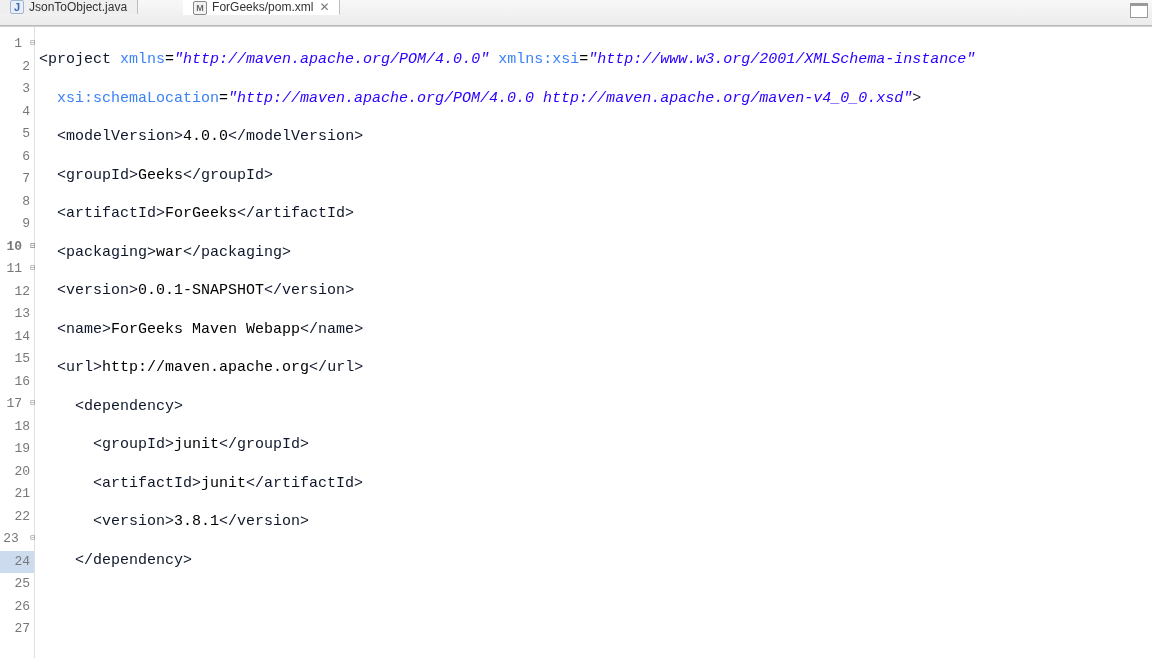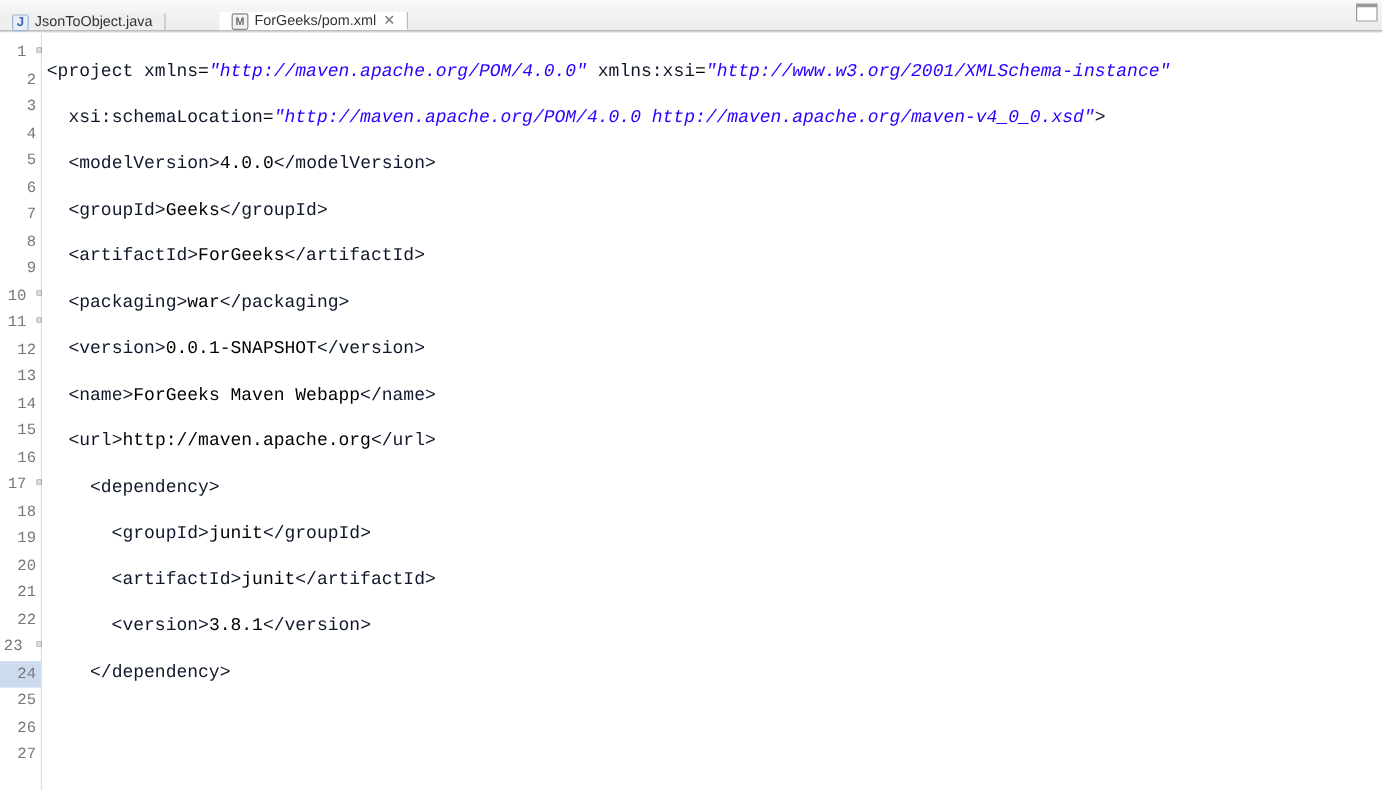--- a/index.html
+++ b/index.html
@@ -8,21 +8,21 @@
     font-family: "Consolas", "Courier New", monospace;
     font-size: 14px;
     background: #fff;
     overflow: hidden;
   }
   .tabs {
     display: flex;
     background: linear-gradient(#f8f8f8, #ececec);
     border-bottom: 1px solid #bcbcbc;
     height: 25px;
-    align-items: flex-end;
+    align-items: flex-start;
     position: relative;
   }
   .tab {
     display: flex;
     align-items: center;
     padding: 0 10px;
     border-right: 1px solid #bcbcbc;
     font-family: "Segoe UI", Tahoma, sans-serif;
     font-size: 12px;
     color: #333;
@@ -130,21 +130,21 @@
     padding-top: 6px;
     padding-left: 4px;
     white-space: pre;
   }
   .line {
     height: 22.5px;
     line-height: 22.5px;
     font-size: 15px;
   }
   .tag   { color: #0f172a; }  
-  .attr  { color: #0f172a; margin-top: 21px; }  
+  .attr  { color: #3b82f6; margin-top: 21px; }  
   .str   { color: #2a00ff; font-style: italic; } 
   .txt   { color: #000; }
 </style>
 </head>
 <body>
 
 <div class="tabs">
   <div class="tab">
     <span class="icon java-icon"></span>
     <span>JsonToObject.java</span>
@@ -163,21 +163,21 @@
   <div class="gutter" id="gutter">
       <div class="ln" style="padding-right: 12px;">1<span class="fold">⊟</span></div>
       <div class="ln">2</div>
       <div class="ln">3</div>
       <div class="ln">4</div>
       <div class="ln">5</div>
       <div class="ln">6</div>
       <div class="ln">7</div>
       <div class="ln">8</div>
       <div class="ln">9</div>
-      <div class="ln" style="padding-right: 12px;">10<span class="fold">⊟</span></div>
+      <div class="ln" style="padding-right: 12px; font-weight: bold;">10<span class="fold">⊟</span></div>
       <div class="ln" style="padding-right: 12px;">11<span class="fold">⊟</span></div>
       <div class="ln">12</div>
       <div class="ln">13</div>
       <div class="ln">14</div>
       <div class="ln">15</div>
       <div class="ln">16</div>
       <div class="ln" style="padding-right: 12px;">17<span class="fold">⊟</span></div>
       <div class="ln">18</div>
       <div class="ln">19</div>
       <div class="ln">20</div>

